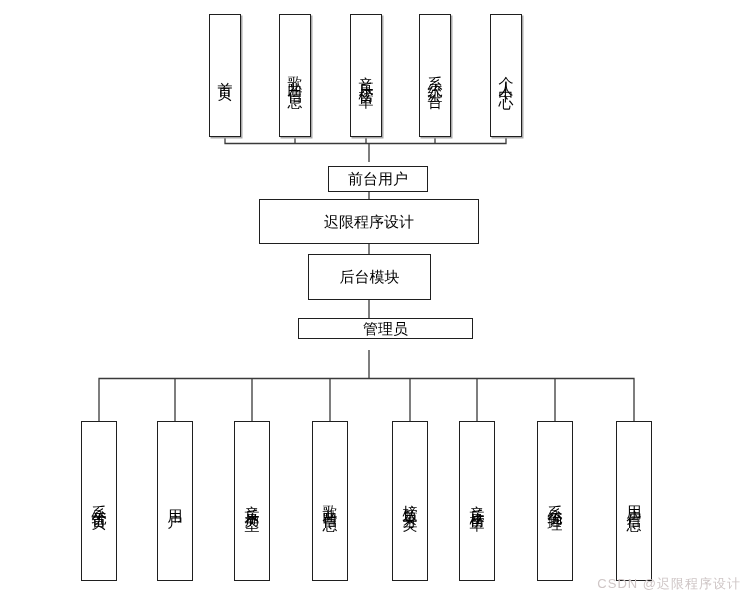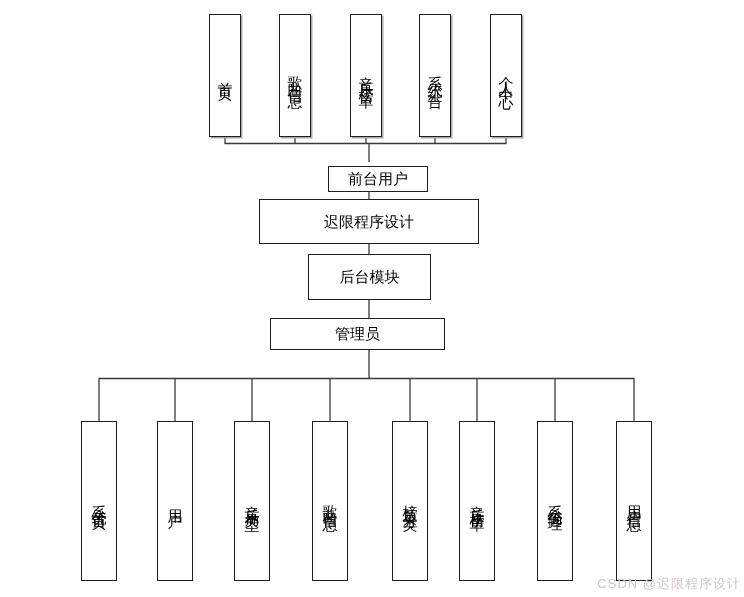--- a/index.html
+++ b/index.html
@@ -63,21 +63,21 @@
 
   <div class="node vbox vtop shadow" style="left:209px;top:14px;width:32px;height:123px">首页</div>
   <div class="node vbox vtop shadow" style="left:279px;top:14px;width:32px;height:123px">歌曲信息</div>
   <div class="node vbox vtop shadow" style="left:350px;top:14px;width:32px;height:123px">音乐榜单</div>
   <div class="node vbox vtop shadow" style="left:419px;top:14px;width:32px;height:123px">系统公告</div>
   <div class="node vbox vtop shadow" style="left:490px;top:14px;width:32px;height:123px">个人中心</div>
 
   <div class="node" style="left:328px;top:166px;width:100px;height:26px">前台用户</div>
   <div class="node" style="left:259px;top:199px;width:220px;height:45px">迟限程序设计</div>
   <div class="node" style="left:308px;top:254px;width:123px;height:46px">后台模块</div>
-  <div class="node" style="left:270px;top:318px;width:175px;height:32px">管理员</div>
+  <div class="node" style="left:298px;top:318px;width:175px;height:21px">管理员</div>
 
   <div class="node vbox vbottom" style="left:81px;top:421px;width:36px;height:160px">系统首页</div>
   <div class="node vbox vbottom" style="left:157px;top:421px;width:36px;height:160px">用户</div>
   <div class="node vbox vbottom" style="left:234px;top:421px;width:36px;height:160px">音乐类型</div>
   <div class="node vbox vbottom" style="left:312px;top:421px;width:36px;height:160px">歌曲信息</div>
   <div class="node vbox vbottom" style="left:392px;top:421px;width:36px;height:160px">榜单分类</div>
   <div class="node vbox vbottom" style="left:459px;top:421px;width:36px;height:160px">音乐榜单</div>
   <div class="node vbox vbottom" style="left:537px;top:421px;width:36px;height:160px">系统管理</div>
   <div class="node vbox vbottom" style="left:616px;top:421px;width:36px;height:160px">用户信息</div>
 

